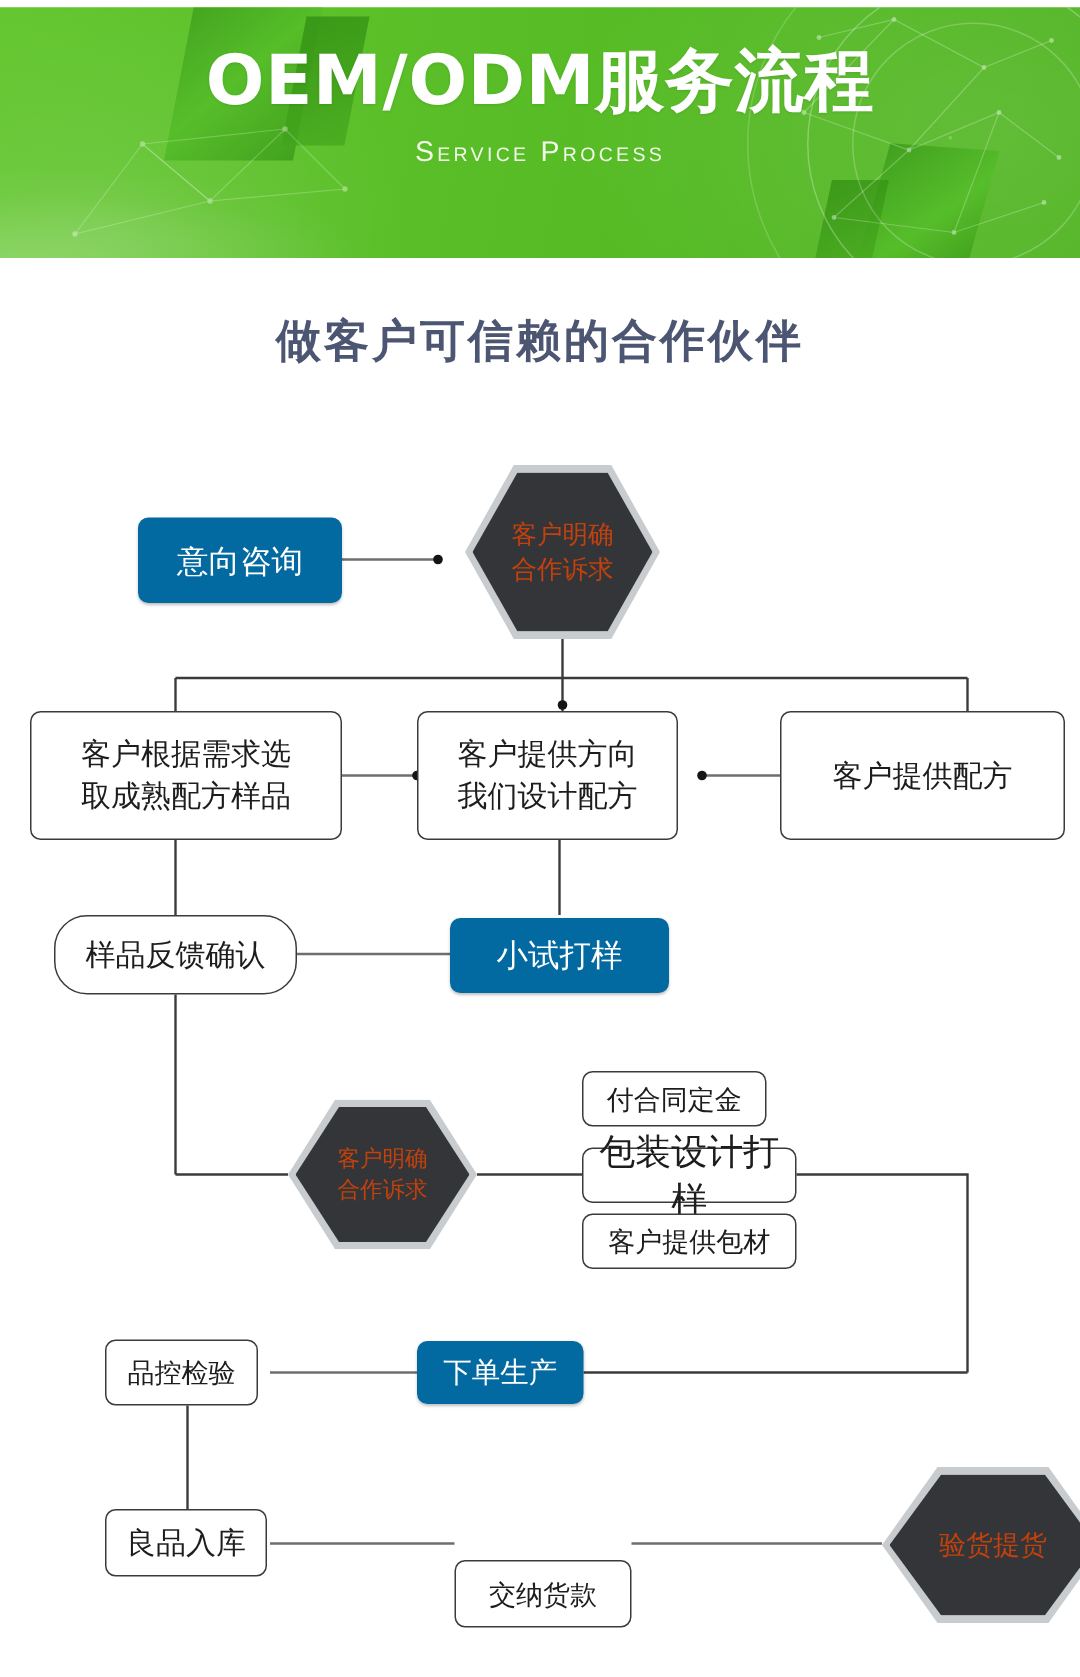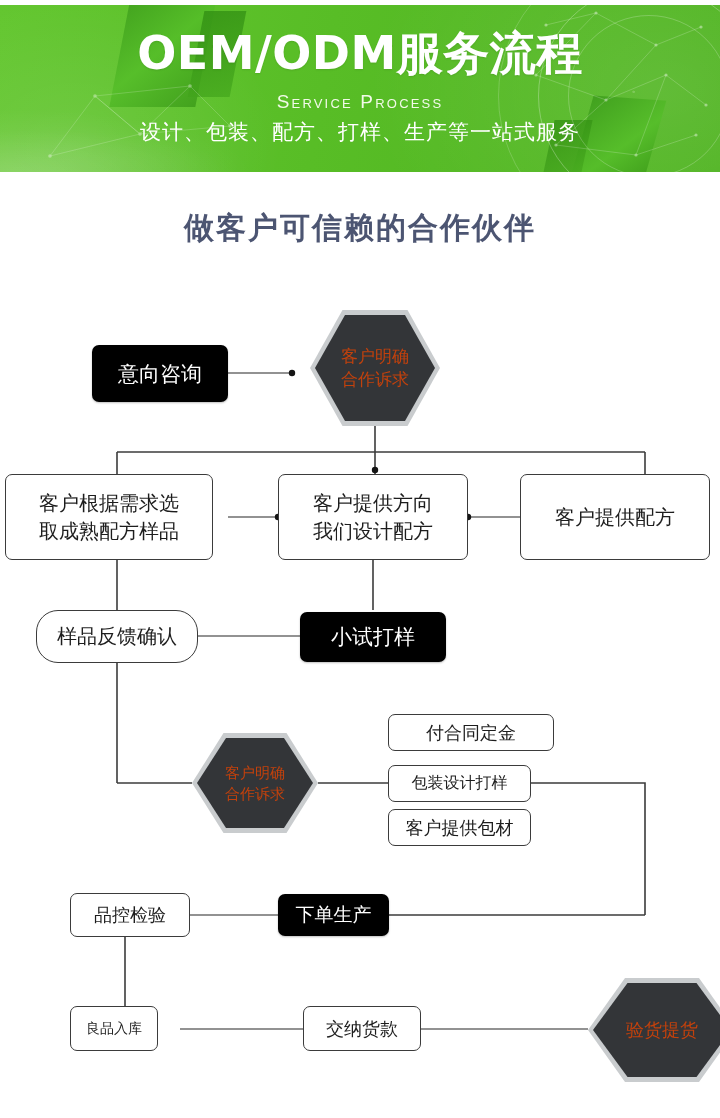--- a/index.html
+++ b/index.html
@@ -98,21 +98,21 @@
   .node{
     position:absolute;box-sizing:border-box;
     display:flex;align-items:center;justify-content:center;
     text-align:center;white-space:pre-line;
   }
   .node-light{
     background:#ffffff;border:1.4px solid #3b3b3b;border-radius:7px;
     color:#1d1d1d;
   }
   .node-dark{
-    background:#000000;border-radius:7px;color:#ffffff;
+    background:#0369a1;border-radius:7px;color:#ffffff;
     box-shadow:0 1px 2px rgba(0,0,0,.25);
   }
   .hex{
     position:absolute;
     display:flex;align-items:center;justify-content:center;
     text-align:center;white-space:pre-line;
     color:#c2410c;
   }
   .hex .hex-outer{
     position:absolute;inset:0;
@@ -177,21 +177,20 @@
         <circle cx="150" cy="70" r="1.6"></circle>
           <circle cx="190" cy="100" r="1.6"></circle>
         <circle cx="40" cy="140" r="1.6"></circle>
           <circle cx="120" cy="150" r="1.6"></circle>
         <circle cx="180" cy="130" r="1.6"></circle>
       </g>
     </svg>
 
     <div class="banner-title">OEM/ODM服务流程</div>
     <div class="banner-sub">Service Process</div>
-    <div class="banner-desc">设计、包装、配方、打样、生产等一站式服务</div>
   </div>
 
   <div class="tagline">做客户可信赖的合作伙伴</div>
 
   <div class="flow">
 
     <svg width="720" height="1118">
       <g stroke="#3b3b3b" stroke-width="1.6" fill="none" shape-rendering="geometricPrecision">
 
         <line x1="228" y1="373" x2="292" y2="373" stroke="#6e6e6e"></line>
@@ -242,26 +241,26 @@
       <span>意向咨询</span>
     </div>
 
     <div class="hex" style="left:310px;top:310px;width:130px;height:116px;font-size:17px;line-height:23px;">
       <span class="hex-outer"></span>
       <span class="hex-inner"></span>
       <span class="hex-label">客户明确
 合作诉求</span>
     </div>
 
-    <div class="node node-light" style="left:5px;top:474px;width:208px;height:86px;font-size:20px;line-height:28px;">
+    <div class="node node-light" style="left:20px;top:474px;width:208px;height:86px;font-size:20px;line-height:28px;">
       <span>客户根据需求选
 取成熟配方样品</span>
     </div>
 
-    <div class="node node-light" style="left:278px;top:474px;width:190px;height:86px;font-size:20px;line-height:28px;font-family:Liberation Serif, serif;">
+    <div class="node node-light" style="left:278px;top:474px;width:174px;height:86px;font-size:20px;line-height:28px;font-family:Liberation Serif, serif;">
       <span>客户提供方向
 我们设计配方</span>
     </div>
 
     <div class="node node-light" style="left:520px;top:474px;width:190px;height:86px;font-size:20px;">
       <span>客户提供配方</span>
     </div>
 
     <div class="node node-light" style="left:36px;top:610px;width:162px;height:53px;font-size:20px;border-radius:22px;">
       <span>样品反馈确认</span>
@@ -271,45 +270,45 @@
       <span>小试打样</span>
     </div>
 
     <div class="hex" style="left:192px;top:733px;width:126px;height:100px;font-size:15px;line-height:21px;">
       <span class="hex-outer"></span>
       <span class="hex-inner"></span>
       <span class="hex-label">客户明确
 合作诉求</span>
     </div>
 
-    <div class="node node-light" style="left:388px;top:714px;width:166px;height:37px;font-size:18px;">
+    <div class="node node-light" style="left:388px;top:714px;width:123px;height:37px;font-size:18px;">
       <span>付合同定金</span>
     </div>
 
-    <div class="node node-light" style="left:388px;top:765px;width:143px;height:37px;font-size:16px;">
+    <div class="node node-light" style="left:388px;top:765px;width:143px;height:37px;font-size:24px;">
       <span>包装设计打样</span>
     </div>
 
     <div class="node node-light" style="left:388px;top:809px;width:143px;height:37px;font-size:18px;text-align:right;">
       <span>客户提供包材</span>
     </div>
 
-    <div class="node node-light" style="left:70px;top:893px;width:120px;height:44px;font-size:18px;">
+    <div class="node node-light" style="left:70px;top:893px;width:102px;height:44px;font-size:18px;">
       <span>品控检验</span>
     </div>
 
     <div class="node node-dark" style="left:278px;top:894px;width:111px;height:42px;font-size:19px;">
       <span>下单生产</span>
     </div>
 
-    <div class="node node-light" style="left:70px;top:1006px;width:88px;height:45px;font-size:14px;">
+    <div class="node node-light" style="left:70px;top:1006px;width:108px;height:45px;font-size:20px;">
       <span>良品入库</span>
     </div>
 
-    <div class="node node-light" style="left:303px;top:1006px;width:118px;height:45px;font-size:18px;">
+    <div class="node node-light" style="left:303px;top:1040px;width:118px;height:45px;font-size:18px;">
       <span>交纳货款</span>
     </div>
 
     <div class="hex" style="left:588px;top:978px;width:148px;height:104px;font-size:18px;">
       <span class="hex-outer"></span>
       <span class="hex-inner"></span>
       <span class="hex-label">验货提货</span>
     </div>
 
   </div>

